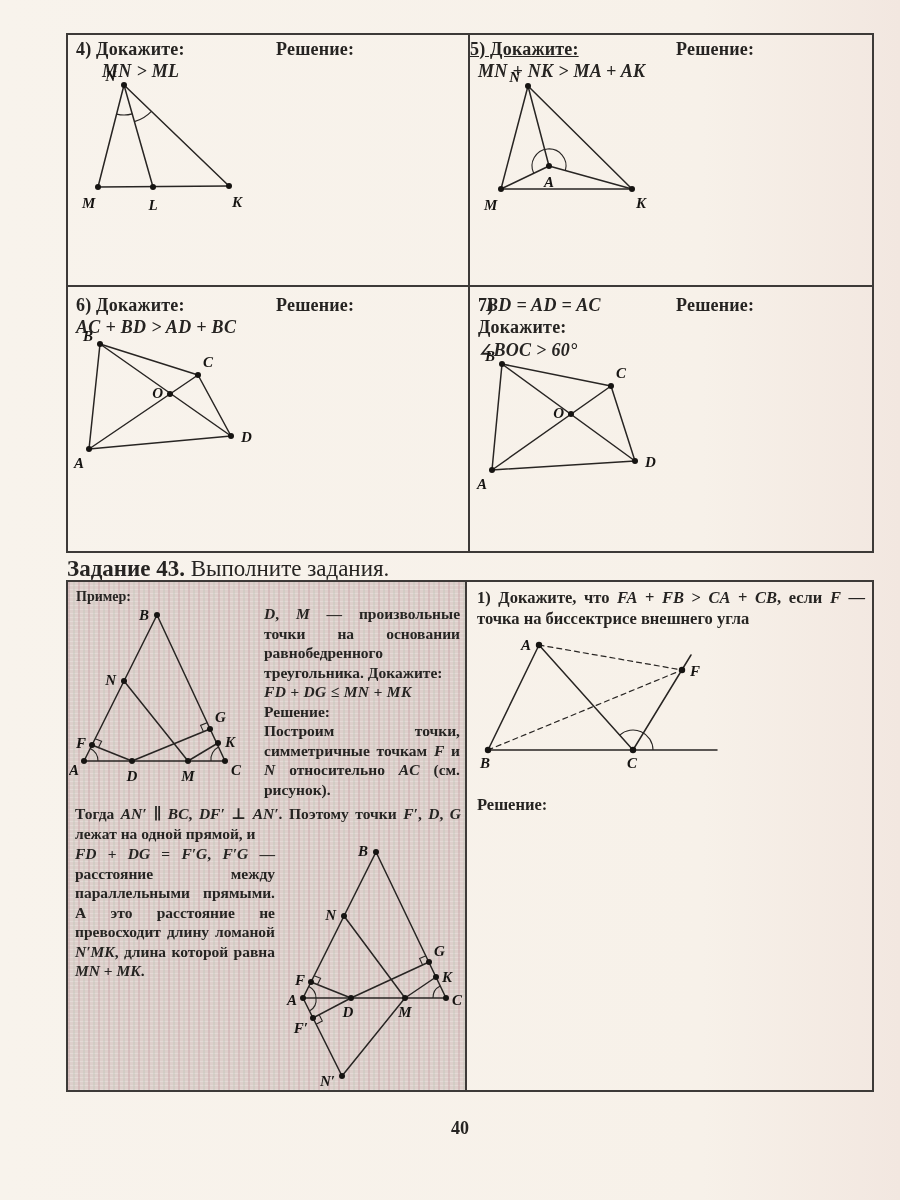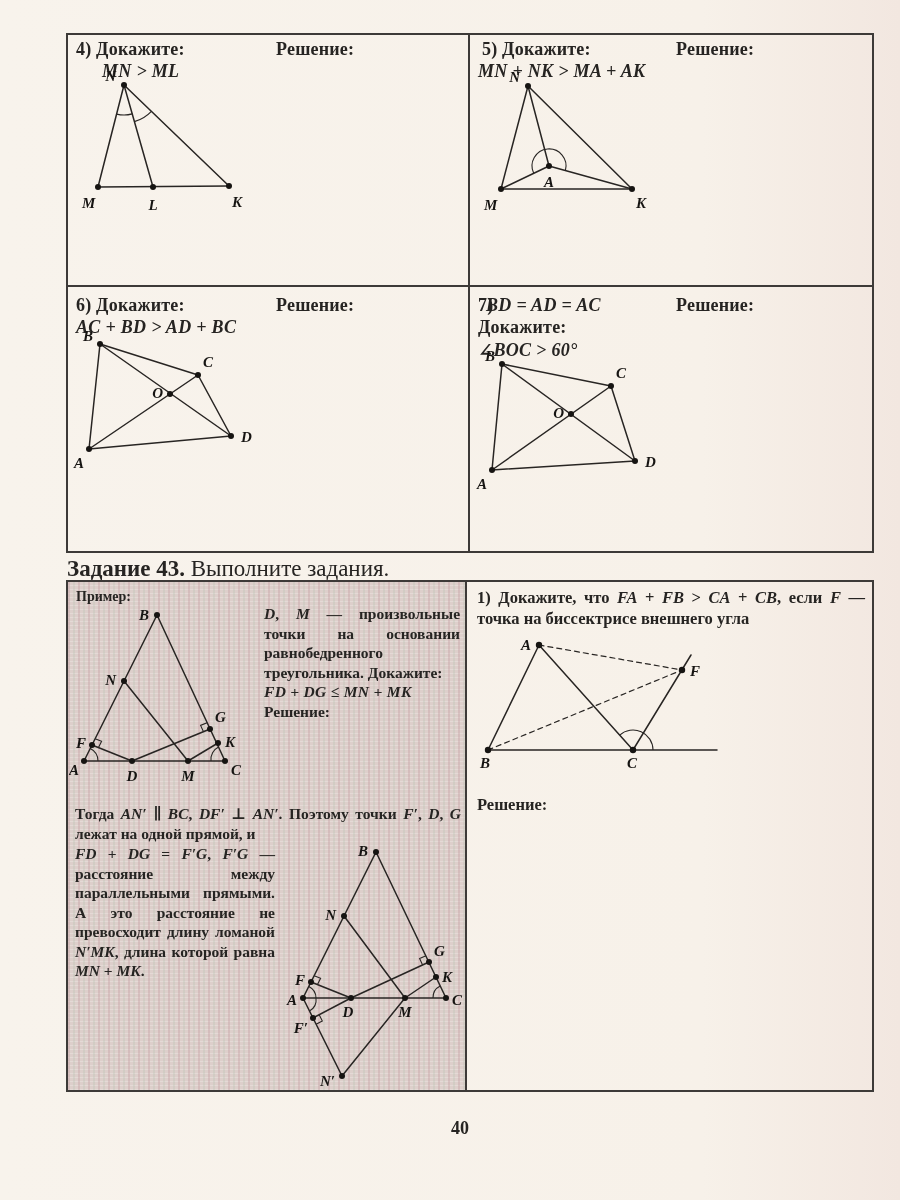--- a/index.html
+++ b/index.html
@@ -60,21 +60,21 @@
           <circle cx="161" cy="151" r="3"></circle>
       </g>
       <text x="48" y="46" text-anchor="end">N</text>
       <text x="14" y="173">M</text>
       <text x="85" y="175" text-anchor="middle">L</text>
       <text x="164" y="172">K</text>
     </svg>
   </div>
 
   <div class="cell bb" style="left:402px;top:0;width:404px;height:252px;">
-    <span class="abs cellhead" style="left:12px;top:4px;">5) Докажите:</span>
+    <span class="abs cellhead" style="left:0;top:4px;text-decoration:underline;">5) Докажите:</span>
     <span class="abs cellhead" style="left:206px;top:4px;">Решение:</span>
     <span class="abs mathl" style="left:8px;top:26px;">MN + NK &gt; MA + AK</span>
     <svg class="fig abs" style="left:0;top:0;" width="402" height="248" viewBox="0 0 402 248">
       <g>
         <line x1="58" y1="51" x2="31" y2="154"></line>
         <line x1="58" y1="51" x2="162" y2="154"></line>
         <line x1="31" y1="154" x2="162" y2="154"></line>
         <line x1="58" y1="51" x2="79" y2="131"></line>
         <line x1="31" y1="154" x2="79" y2="131"></line>
         <line x1="79" y1="131" x2="162" y2="154"></line>
@@ -194,20 +194,21 @@
       <text x="10" y="175" text-anchor="end">A</text>
       <text x="63" y="181" text-anchor="middle">D</text>
       <text x="119" y="181" text-anchor="middle">M</text>
       <text x="162" y="175">C</text>
     </svg>
 
     <div class="abs extext" style="left:196px;top:22px;width:196px;">
       <div class="jtext"><span><i class="m">D</i>, <i class="m">M</i> — произвольные точки на основании равнобедренного треугольника.</span> <b>Докажите:</b></div>
       <div class="m bold" style="letter-spacing:.3px;">FD + DG ≤ MN + MK</div>
       <div><b>Решение:</b></div>
+      <div class="jtext">Построим точки, симметричные точкам <i class="m">F</i> и <i class="m">N</i> относительно <i class="m">AC</i> (см. рисунок).</div>
     </div>
 
     <div class="abs extext jtext" style="left:7px;top:222px;width:386px;">Тогда <i class="m">AN′</i> ∥ <i class="m">BC</i>, <i class="m">DF′</i> ⊥ <i class="m">AN′</i>. Поэтому точки <i class="m">F′</i>, <i class="m">D</i>, <i class="m">G</i> лежат на одной прямой, и</div>
 
     <div class="abs extext jtext" style="left:7px;top:262px;width:200px;"><i class="m">FD</i> + <i class="m">DG</i> = <i class="m">F′G</i>, <i class="m">F′G</i> — расстояние между параллельными прямыми. А это расстояние не превосходит длину ломаной <i class="m">N′MK</i>, длина которой равна <i class="m">MN</i> + <i class="m">MK</i>.</div>
 
     <svg class="fig abs" style="left:204px;top:254px;" width="193" height="253" viewBox="0 0 193 253">
       <g>
         <line x1="31" y1="162" x2="104" y2="16"></line>
         <line x1="104" y1="16" x2="174" y2="162"></line>

